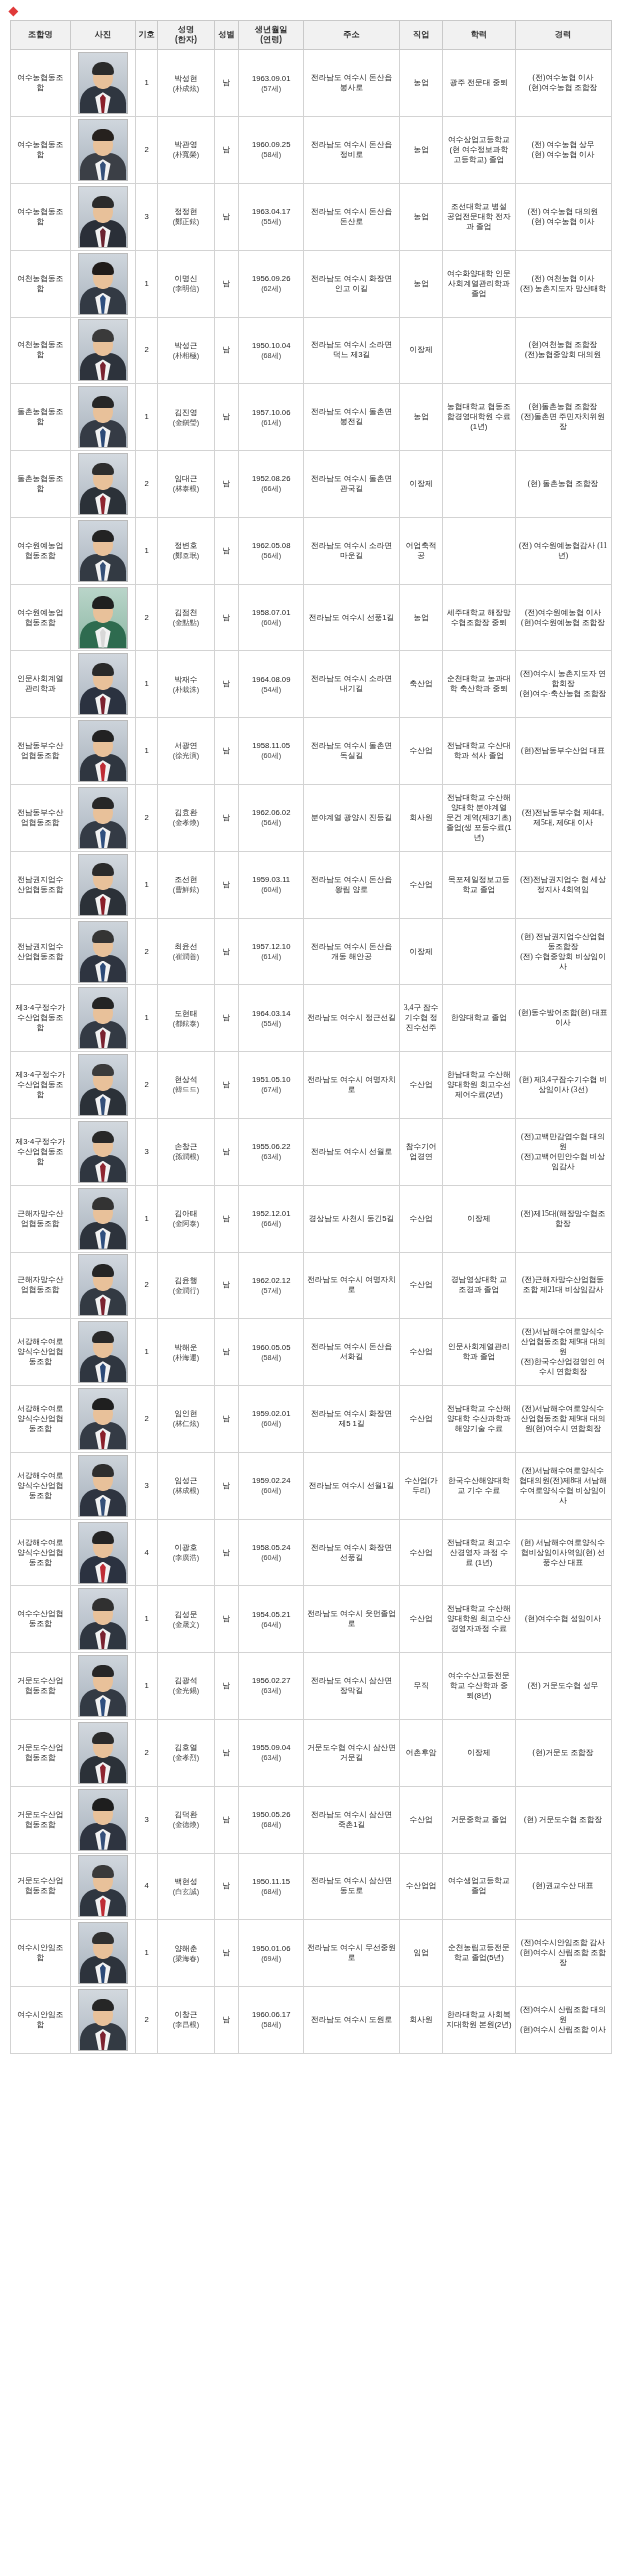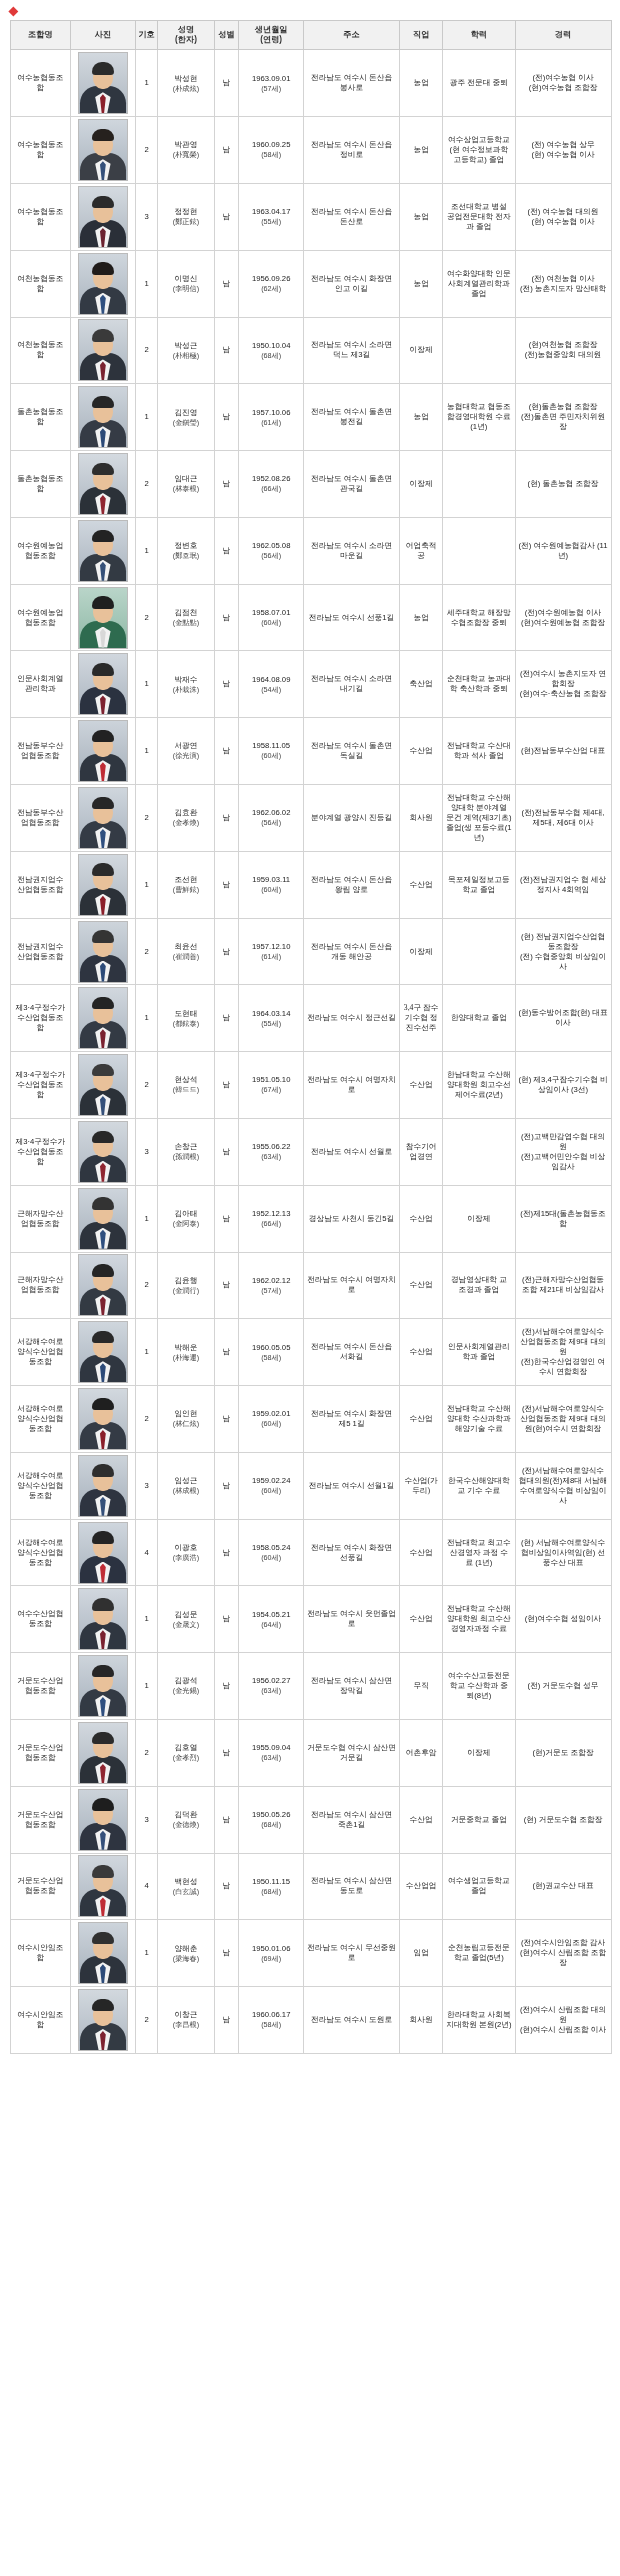--- a/index.html
+++ b/index.html
@@ -51,21 +51,21 @@
   }
   td.c-org { width: 56px; font-size: 7.7px; }
   td.c-photo { width: 60px; padding: 1.9px; }
   td.c-num { width: 21px; }
   td.c-name { width: 52px; }
   td.c-gender { width: 23px; }
   td.c-birth { width: 60px; }
   td.c-addr { width: 89px; text-align: center; }
   td.c-job { width: 40px; font-family: Liberation Serif, serif; }
   td.c-edu { width: 67px; }
-  td.c-career { width: 89px; }
+  td.c-career { width: 89px; font-family: Liberation Serif, serif; }
   .photo {
     width: 50px;
     height: 62px;
     margin: 0 auto;
     border: 1px solid #bbb;
     position: relative;
     overflow: hidden;
     background: linear-gradient(#cfd6dd, #aeb7c1);
   }
   .photo .bg { position: absolute; inset: 0; }
@@ -616,27 +616,27 @@
               <div class="hair" style="background:#333333"></div>
             </div>
           </td>
           <td class="c-num">1</td>
           <td class="c-name">
             <span class="name-ko">김아태</span>
             <span class="name-hanja">(金阿泰)</span>
           </td>
           <td class="c-gender">남</td>
           <td class="c-birth">
-            <span class="birth-date">1952.12.13</span>
+            <span class="birth-date">1952.12.01</span>
             <span class="birth-age">(66세)</span>
           </td>
           <td class="c-addr">경상남도 사천시 동긴5길</td>
           <td class="c-job">수산업</td>
           <td class="c-edu">이장제</td>
-          <td class="c-career">(전)제15대(돌촌농협동조합</td>
+          <td class="c-career">(전)제15대(해장망수협조합장</td>
         </tr>
         <tr>
           <td class="c-org">근해자망수산업협동조합</td>
           <td class="c-photo">
             <div class="photo">
               <div class="bg" style="background:linear-gradient(#d1d7de,#abb5c0)"></div>
               <div class="body" style="background:#333a43"></div>
               <div class="shirt"></div>
               <div class="tie" style="background:#7d2230"></div>
               <div class="head"></div>

